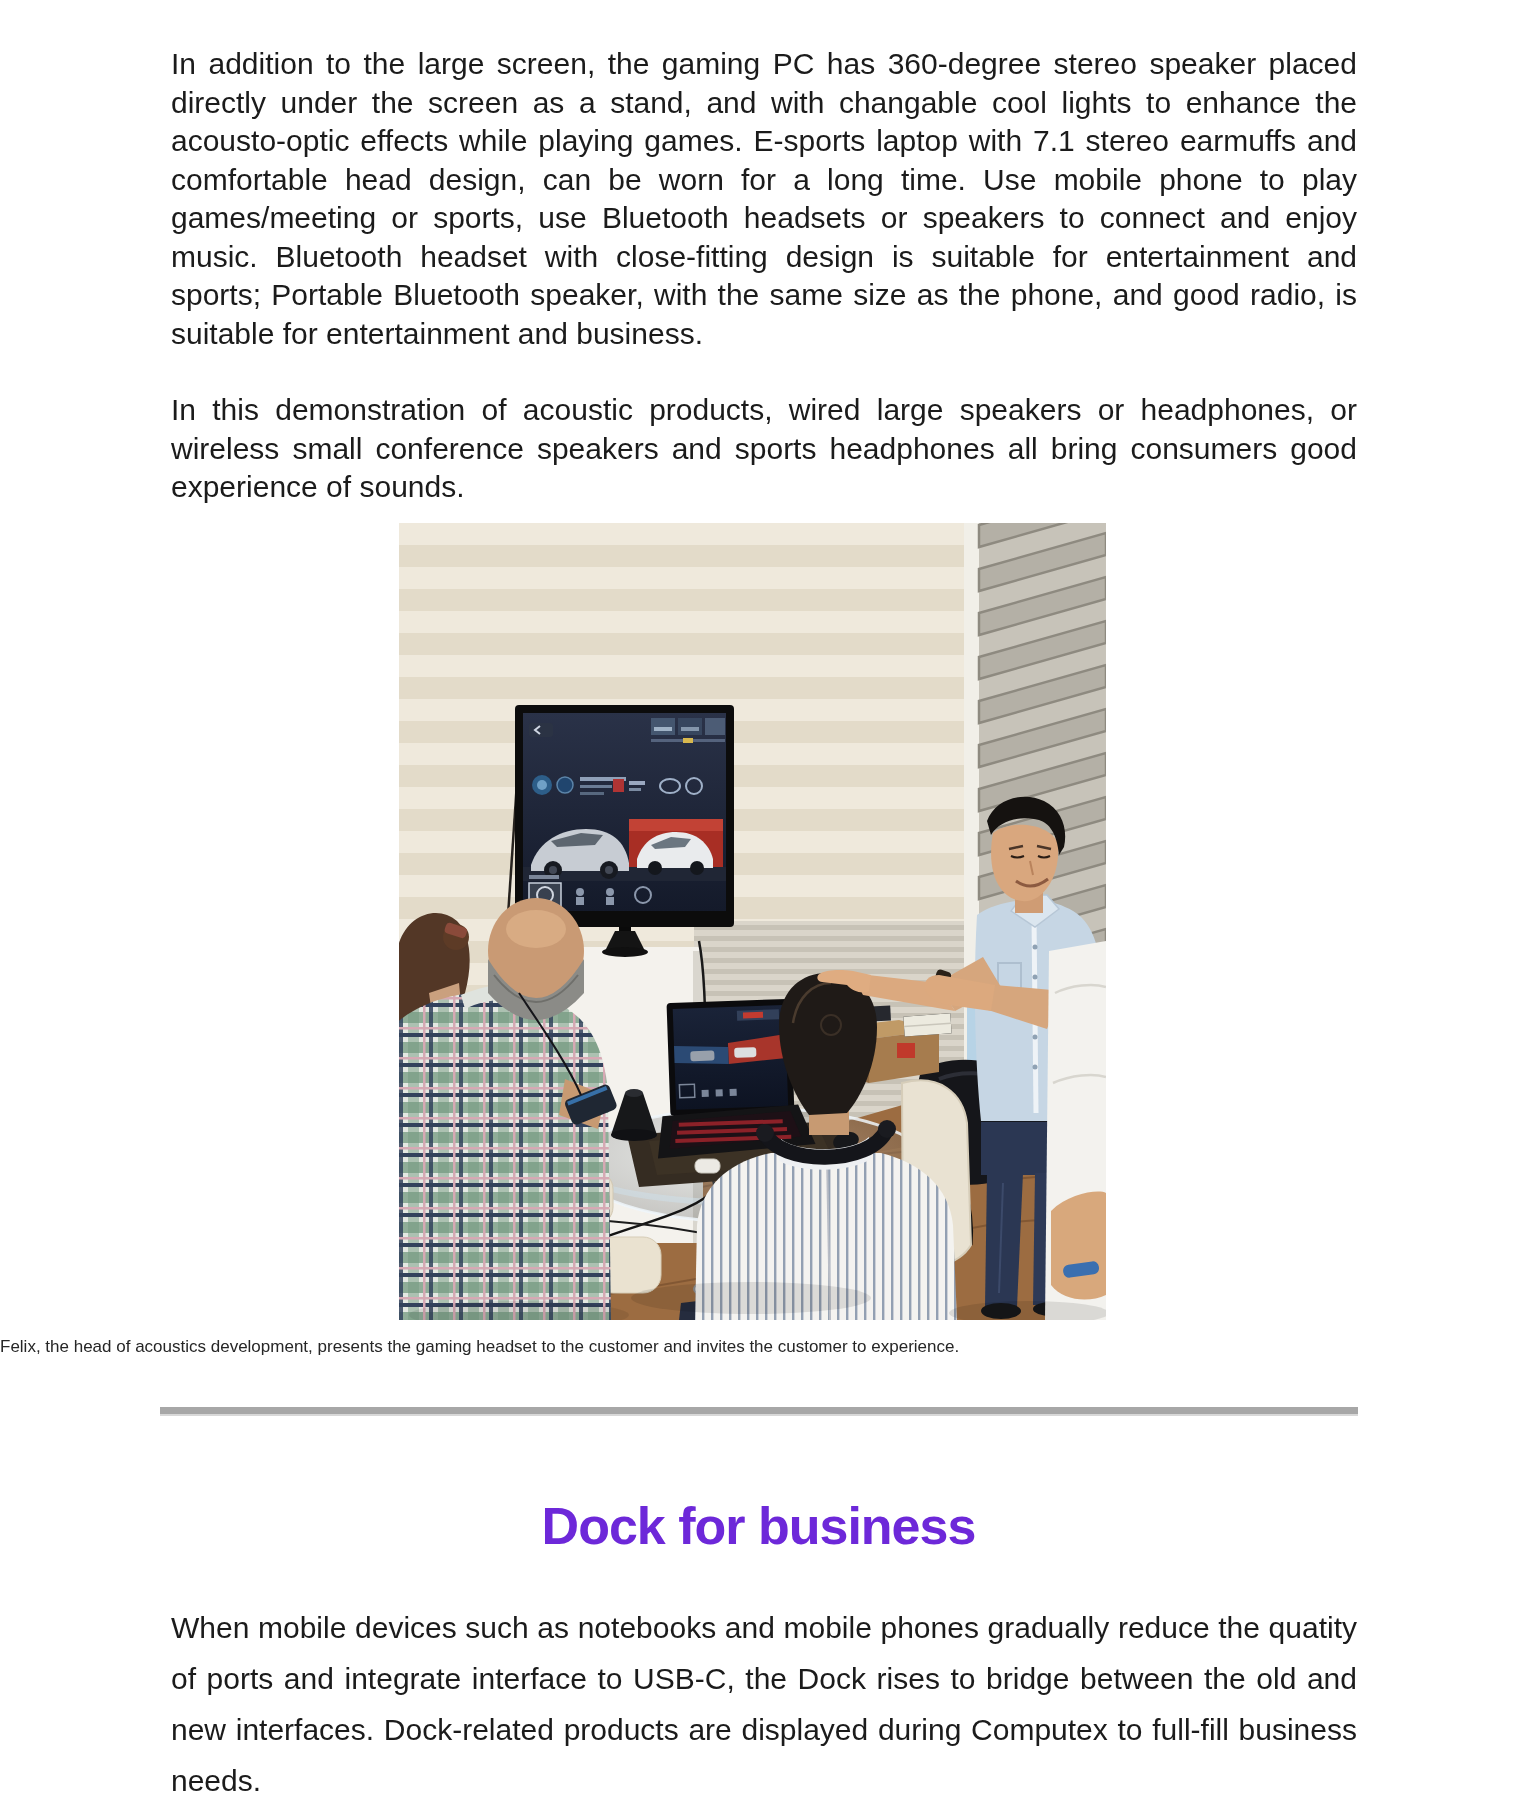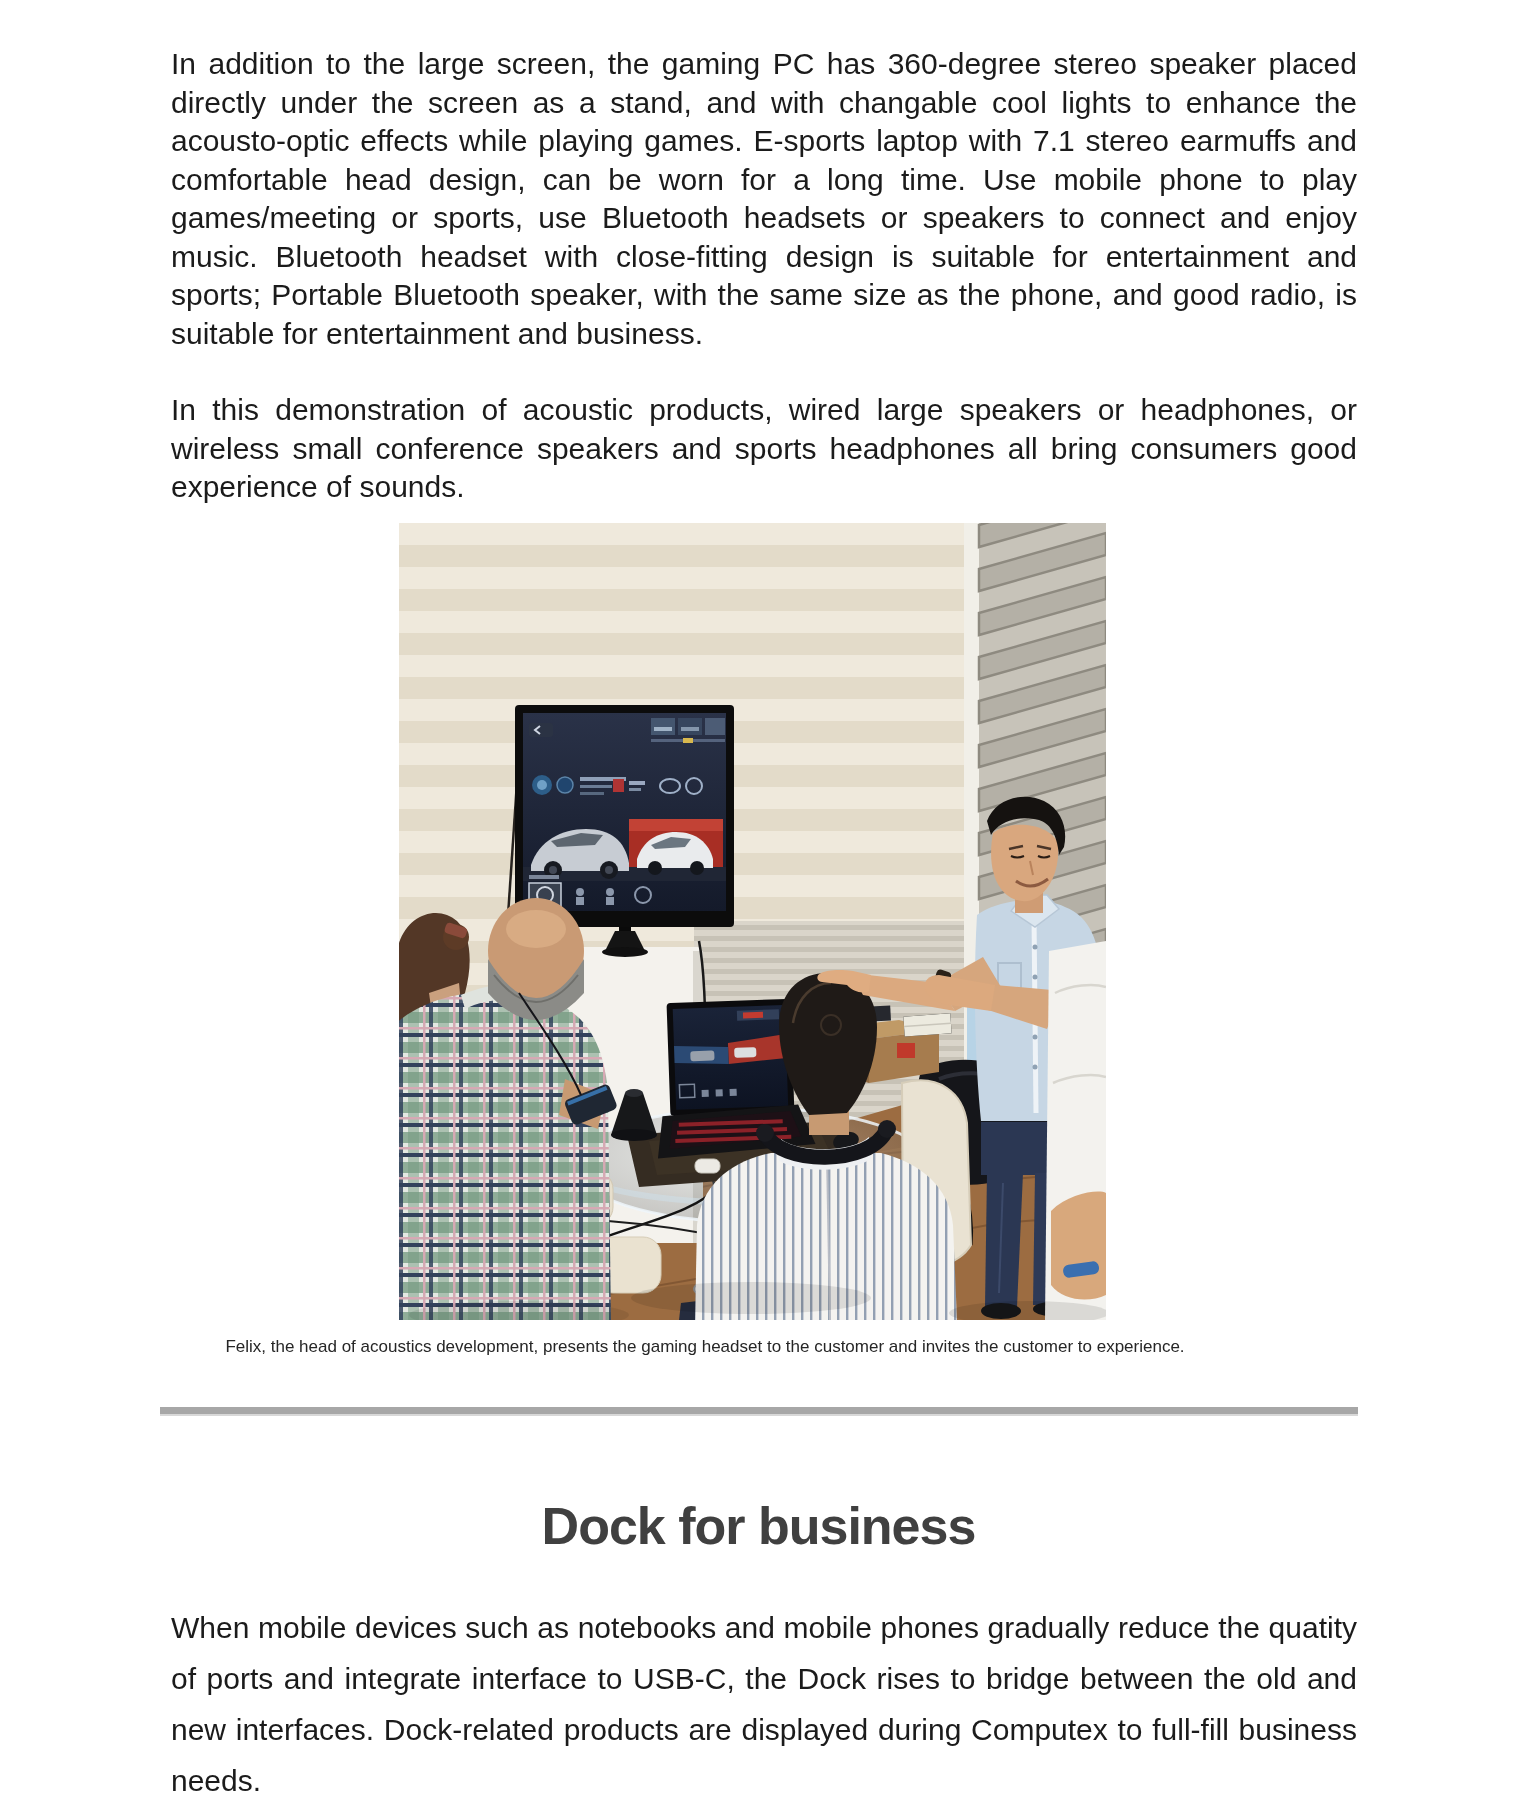--- a/index.html
+++ b/index.html
@@ -14,31 +14,31 @@
     text-align:justify;text-justify:inter-word;
   }
   .para1{top:33px;}
   .para2{top:379px;}
   .para3{top:1590px;line-height:51px;}
   .photo-figure{
     position:absolute;left:399px;top:523px;width:707px;height:797px;margin:0;
     overflow:hidden;background:#ece6da;
   }
   .photo-caption{
-    position:absolute;left:8px;top:1337px;width:1394px;
-    text-align:center;font-size:17px;color:#262626;
+    position:absolute;left:0;top:1337px;width:1394px;
+    text-align:left;font-size:17px;color:#262626;
   }
   .divider{
     position:absolute;left:160px;top:1407px;width:1198px;height:7px;
     background:#a7a7a7;border-bottom:2px solid #d8d8d8;
   }
   .section-heading{
     position:absolute;left:0;top:1496px;width:1517px;margin:0;
     text-align:center;font-size:52px;font-weight:700;letter-spacing:-1px;
-    color:#404040;
+    color:#6d28d9;
   }
 </style>
 </head>
 <body>
 
 <p class="body-text para1">In addition to the large screen, the gaming PC has 360-degree stereo speaker placed directly under the screen as a stand, and with changable cool lights to enhance the acousto-optic effects while playing games. E-sports laptop with 7.1 stereo earmuffs and comfortable head design, can be worn for a long time. Use mobile phone to play games/meeting or sports, use Bluetooth headsets or speakers to connect and enjoy music. Bluetooth headset with close-fitting design is suitable for entertainment and sports; Portable Bluetooth speaker, with the same size as the phone, and good radio, is suitable for entertainment and business.</p>
 
 <p class="body-text para2">In this demonstration of acoustic products, wired large speakers or headphones, or wireless small conference speakers and sports headphones all bring consumers good experience of sounds.</p>
 
 <figure class="photo-figure">

